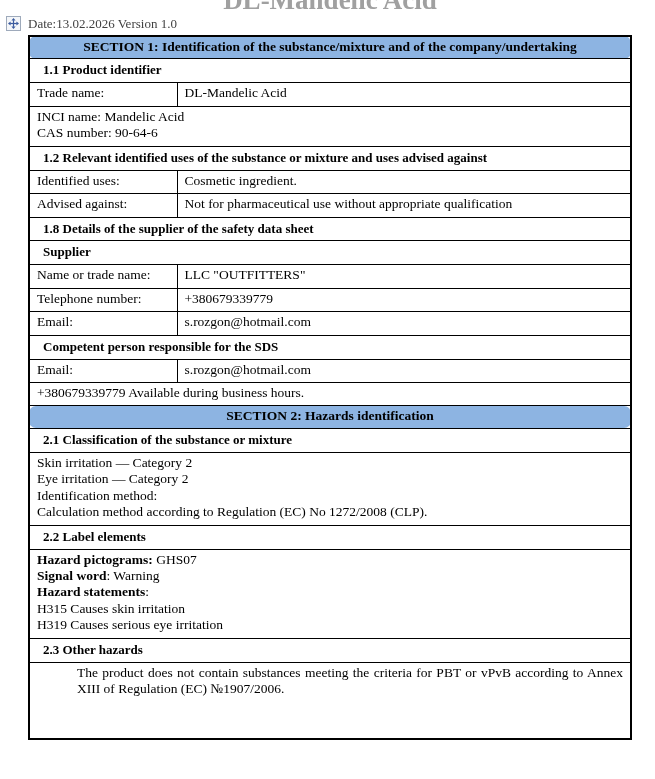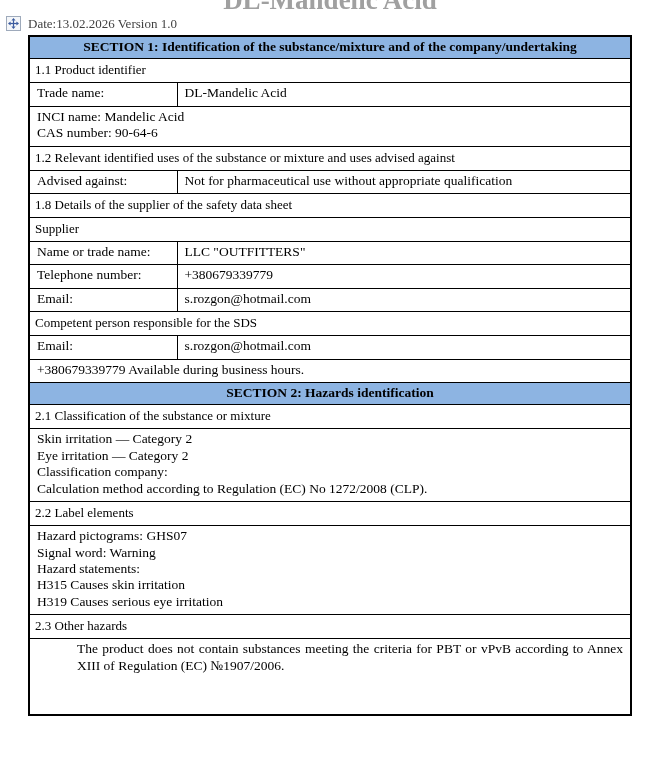--- a/index.html
+++ b/index.html
@@ -34,25 +34,26 @@
     border:1px solid var(--table-border,#000);
     font-size:13.5px;line-height:1.22;
     padding:2px 7px 4px 7px;
     vertical-align:top;overflow:hidden;
     color:#000;
   }
   tr.section-row td{
     background:var(--section-header-bg,#8db4e2);
     font-weight:bold;text-align:center;font-size:13.5px;
     padding:2px 4px 3px 4px;
+    border-radius:7px;
   }
-  tr.heading-row td{font-weight:normal;font-size:13px;padding:3px 7px 4px 5px;}
+  tr.heading-row td{font-weight:bold;font-size:13px;padding:3px 7px 4px 13px;}
   tr.justify-row td div{text-align:justify;margin-left:40px;}
   tr.clipped-row td{padding-bottom:40px;}
-  .rich-line b{font-weight:normal;}
+  .rich-line b{font-weight:bold;}
 </style>
 </head>
 <body>
 
 <div class="doc-title">DL-Mandelic Acid</div>
 <div class="doc-subtitle">Date:13.02.2026 Version 1.0</div>
 
 <div class="move-handle">
   <svg width="11" height="11" viewBox="0 0 11 11">
     <g fill="#3a5a9e">
@@ -85,20 +86,24 @@
       <tr>
         <td colspan="2">
           <div>INCI name: Mandelic Acid</div>
           <div>CAS number: 90-64-6</div>
         </td>
       </tr>
       <tr class="heading-row">
         <td colspan="2">1.2 Relevant identified uses of the substance or mixture and uses advised against</td>
       </tr>
       <tr>
+        <td>Identified uses:</td>
+        <td>Cosmetic ingredient.</td>
+      </tr>
+      <tr>
         <td>Advised against:</td>
         <td>Not for pharmaceutical use without appropriate qualification</td>
       </tr>
       <tr class="heading-row">
         <td colspan="2">1.8 Details of the supplier of the safety data sheet</td>
       </tr>
       <tr class="heading-row">
         <td colspan="2">Supplier</td>
       </tr>
       <tr>
@@ -128,21 +133,21 @@
       <tr class="section-row">
         <td colspan="2">SECTION 2: Hazards identification</td>
       </tr>
       <tr class="heading-row">
         <td colspan="2">2.1 Classification of the substance or mixture</td>
       </tr>
       <tr>
         <td colspan="2">
           <div>Skin irritation — Category 2</div>
           <div>Eye irritation — Category 2</div>
-          <div>Classification company:</div>
+          <div>Identification method:</div>
           <div>Calculation method according to Regulation (EC) No 1272/2008 (CLP).</div>
         </td>
       </tr>
       <tr class="heading-row">
         <td colspan="2">2.2 Label elements</td>
       </tr>
       <tr>
         <td colspan="2">
           <div class="rich-line"><b>Hazard pictograms:</b> GHS07</div>
           <div class="rich-line"><b>Signal word</b>: Warning</div>

